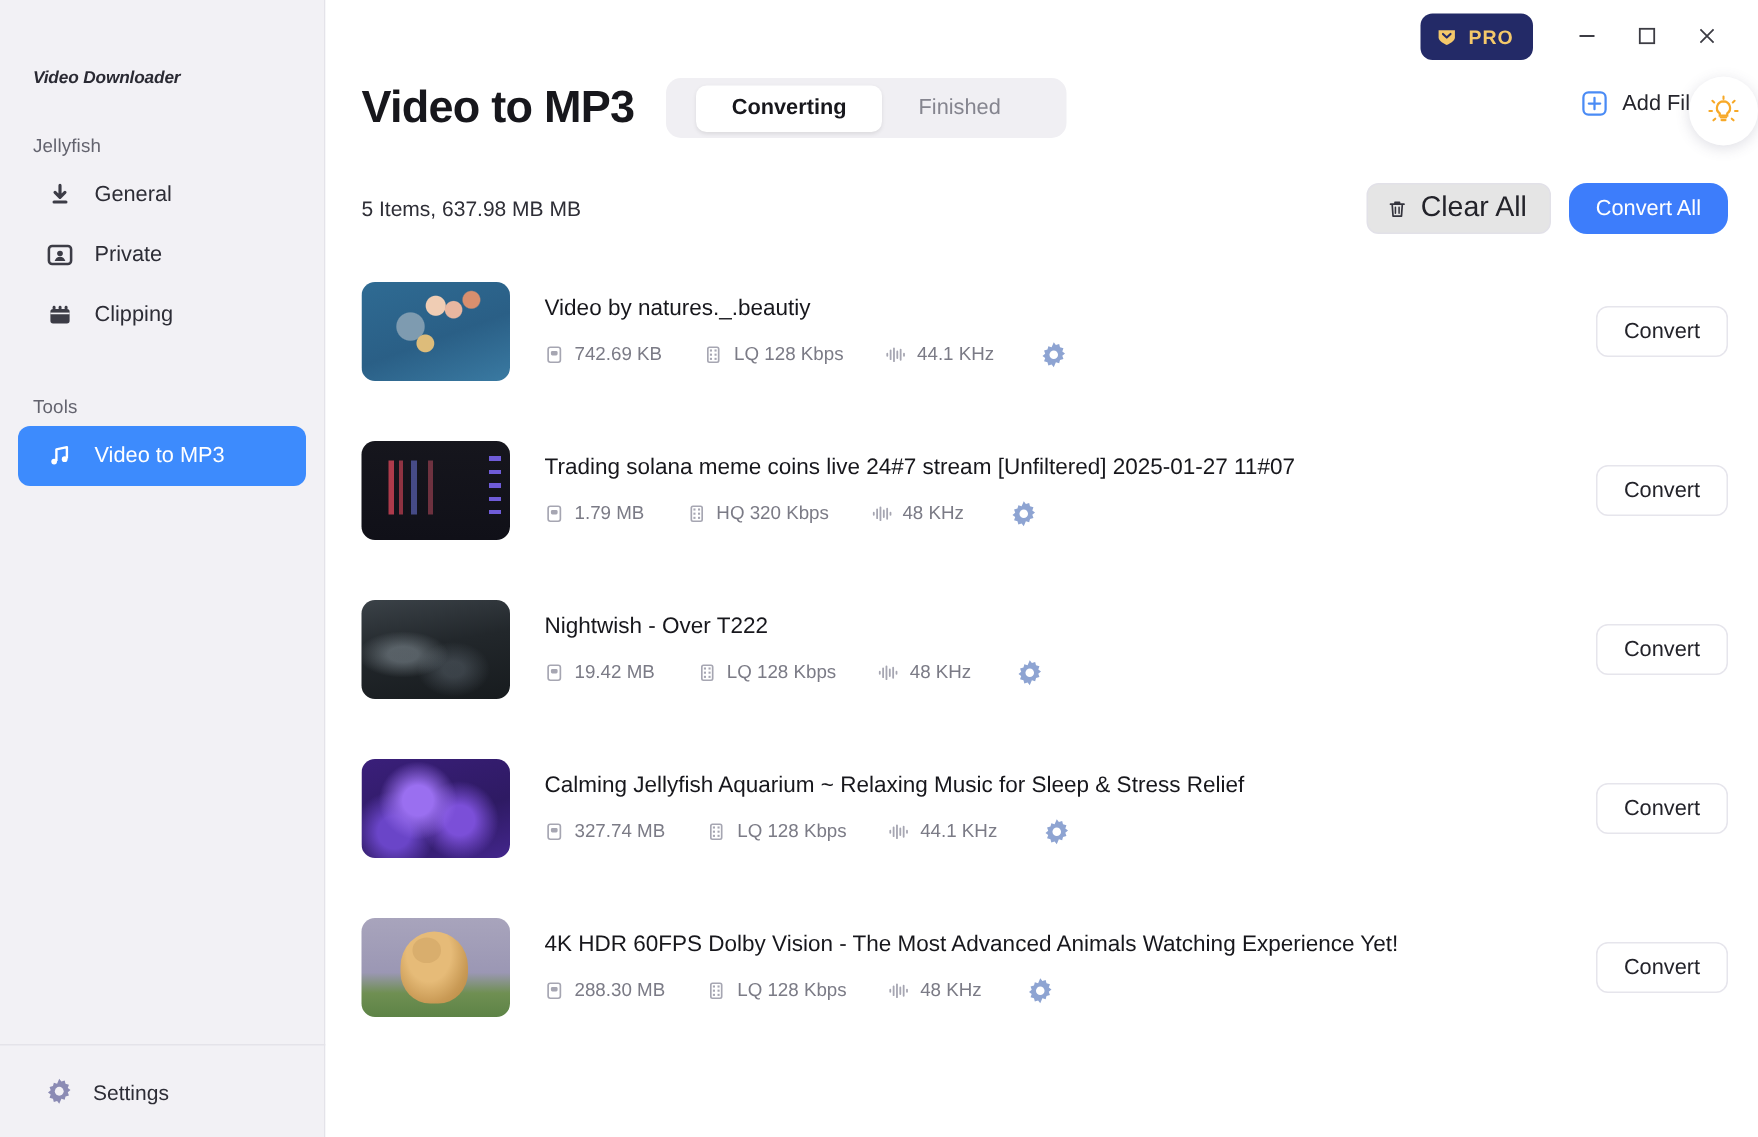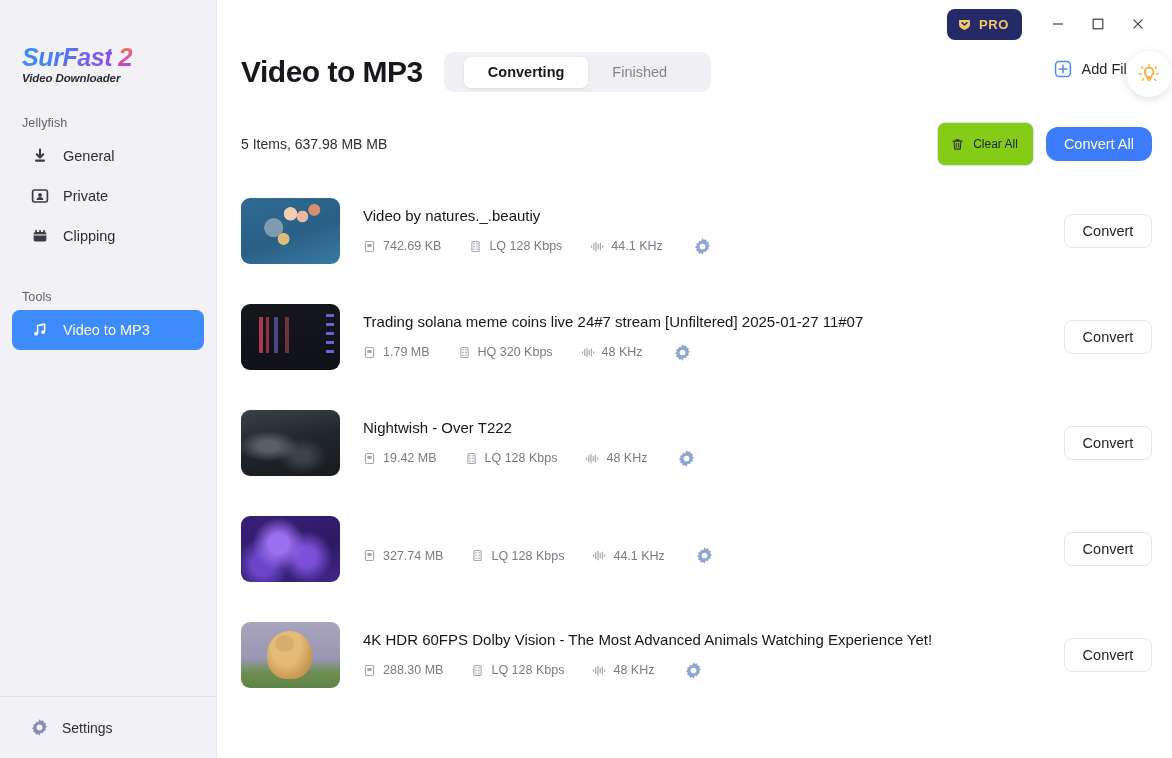--- a/index.html
+++ b/index.html
@@ -114,23 +114,23 @@
     background:#fff; box-shadow: 0 2px 9px rgba(80,80,110,.18);
     display:flex; align-items:center; justify-content:center; cursor:pointer;
   }
 
   .subbar {
     display:flex; align-items:center; padding: 0 20px 0 24px; margin-top: 30px; gap: 17px;
   }
   .items-count { font-size: 14px; color:#2e2e36; }
   .subbar-actions { margin-left:auto; display:flex; align-items:center; gap: 12px; }
   .btn-clear {
-    height: 44px; padding: 0 15px 0 12px; border-radius: 8px;
-    border: 1px solid #e2e1e8; background:#84cc16; color:#23232a;
-    display:flex; align-items:center; gap: 8px; font-size: 12px; cursor:pointer;
+    height: 34px; padding: 0 15px 0 12px; border-radius: 8px;
+    border: 1px solid #e2e1e8; background:#e5e5e5; color:#23232a;
+    display:flex; align-items:center; gap: 8px; font-size: 19px; cursor:pointer;
   }
   .btn-convert-all {
     height: 34px; padding: 0 18px; border-radius: 12px;
     background:#3d7dfb; color:#fff; font-size: 14.5px;
     display:flex; align-items:center; cursor:pointer; border:none;
   }
 
   
   .list { margin-top: 12px; padding: 0 20px 0 24px; }
   .row {
@@ -190,24 +190,20 @@
   svg { display:block; }
 </style>
 </head>
 <body>
 
 <div class="app">
 
   <aside class="sidebar">
 
     <div class="logo-wrap">
-      <div class="logo-main">
-        <span class="logo-sur">SurFast</span>
-        <span class="logo-two">2</span>
-      </div>
       <div class="logo-sub">Video Downloader</div>
     </div>
 
     <div class="nav-section-label">Jellyfish</div>
 
     <div class="nav-item">
       <span class="nav-icon">
         <svg width="18" height="18" viewBox="0 0 18 18">
             <path d="M9 2.6v7.2M9 10.6l-3.3-3.3M9 10.6l3.3-3.3" stroke="#3c3c46" stroke-width="2.1" fill="none" stroke-linecap="round"></path>
             <rect x="4" y="12.6" width="10" height="2.1" rx="1" fill="#3c3c46"></rect>
@@ -483,20 +479,21 @@
                 </svg>
             </div>
           </div>
         </div>
         <div class="btn-convert">Convert</div>
       </div>
 
       <div class="row">
         <div class="thumb t4"></div>
         <div class="row-body">
+          <div class="row-title">Calming Jellyfish Aquarium ~ Relaxing Music for Sleep &amp; Stress Relief</div>
           <div class="row-meta">
             <div class="meta">
               <span>
                   <svg width="13" height="13" viewBox="0 0 14 14">
                     <rect x="2.6" y="1.6" width="8.8" height="10.8" rx="1.6" fill="none" stroke="#a6a6b2" stroke-width="1.2"></rect>
                     <rect x="4.6" y="4.3" width="4.8" height="3.2" rx="1" fill="#a6a6b2"></rect>
                   </svg>
                 </span>
               <span>327.74 MB</span>
             </div>

